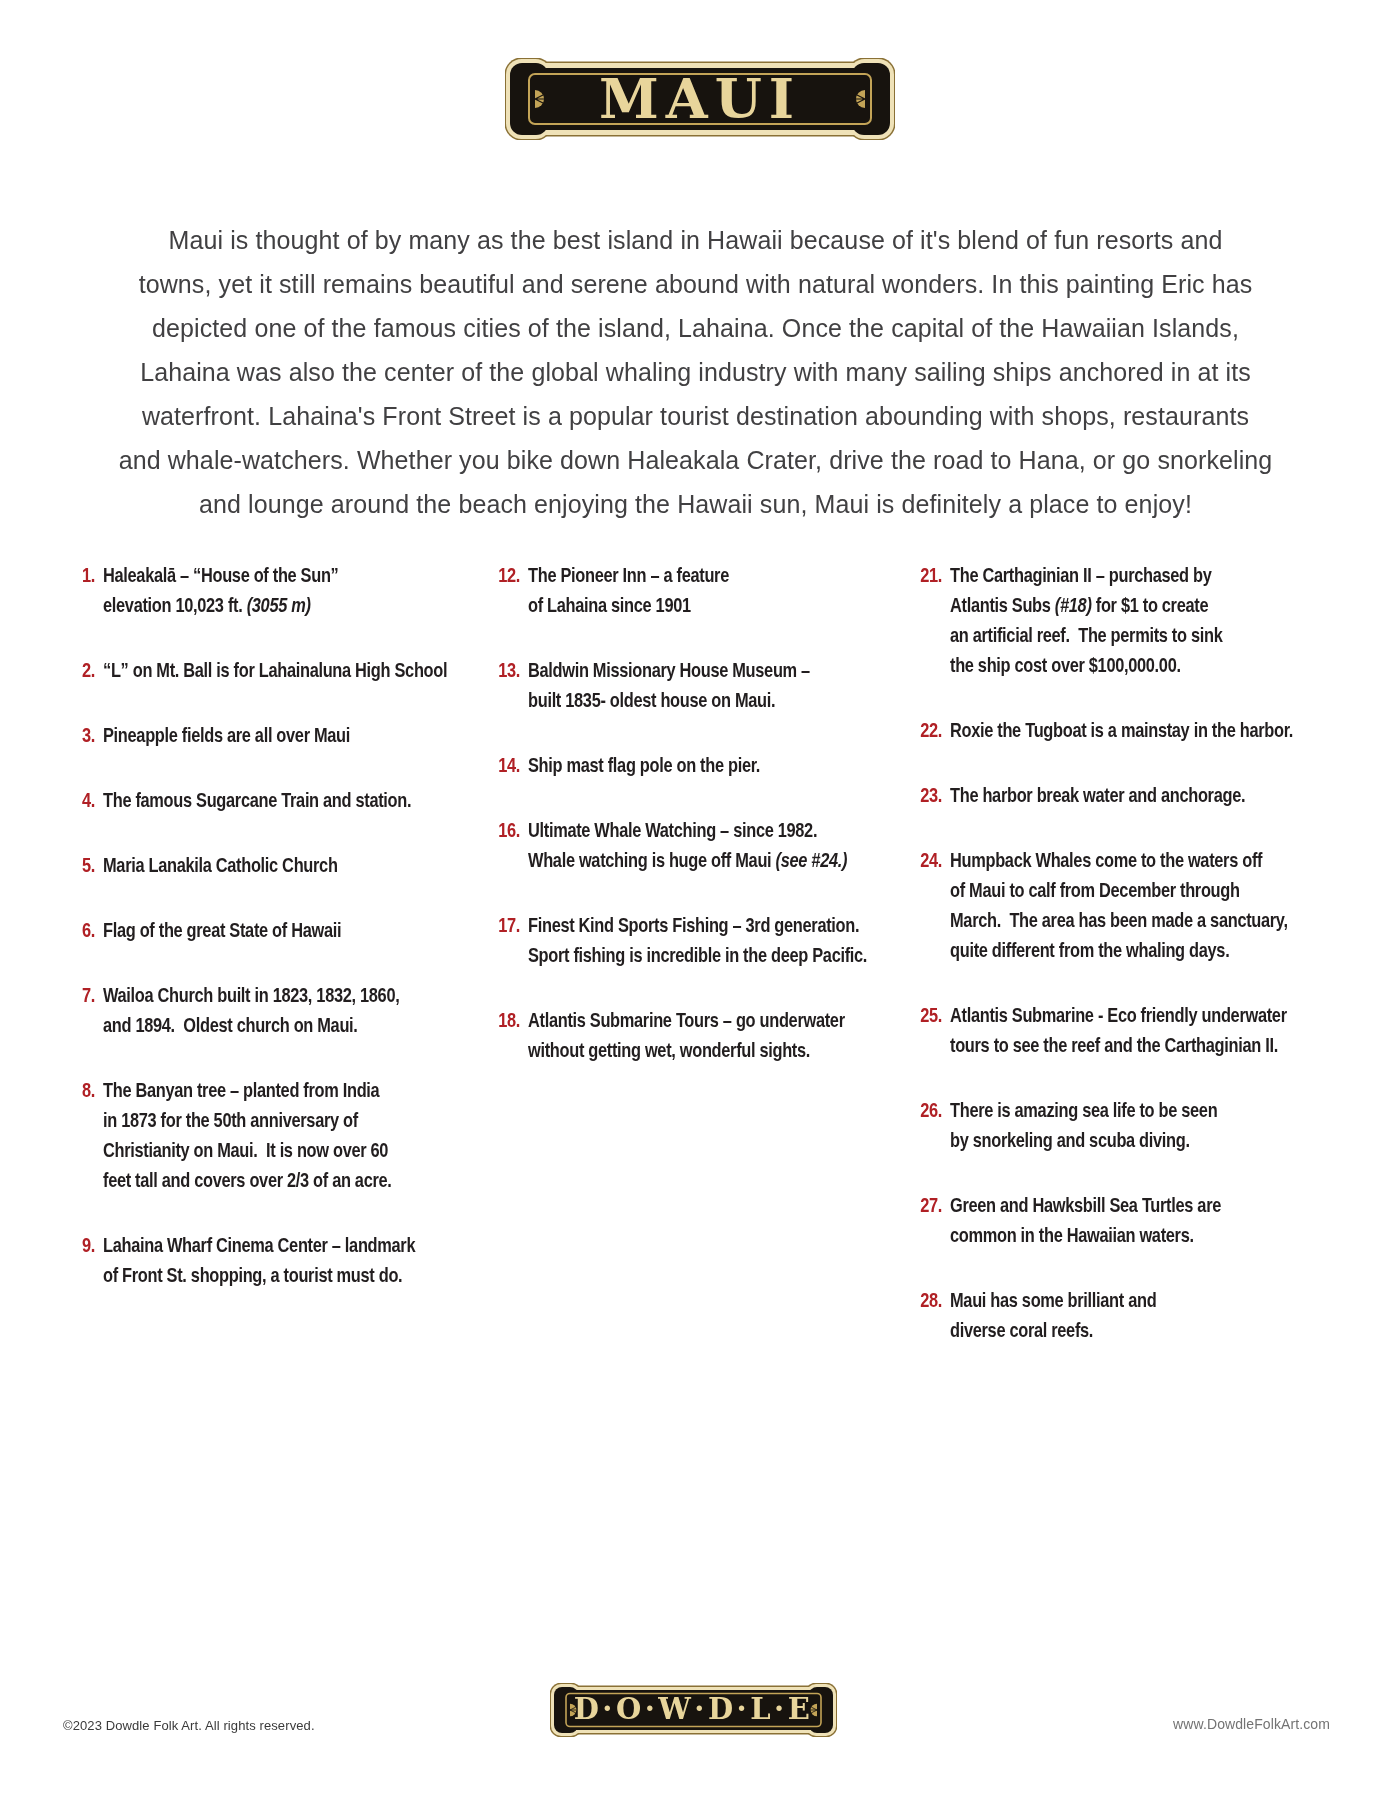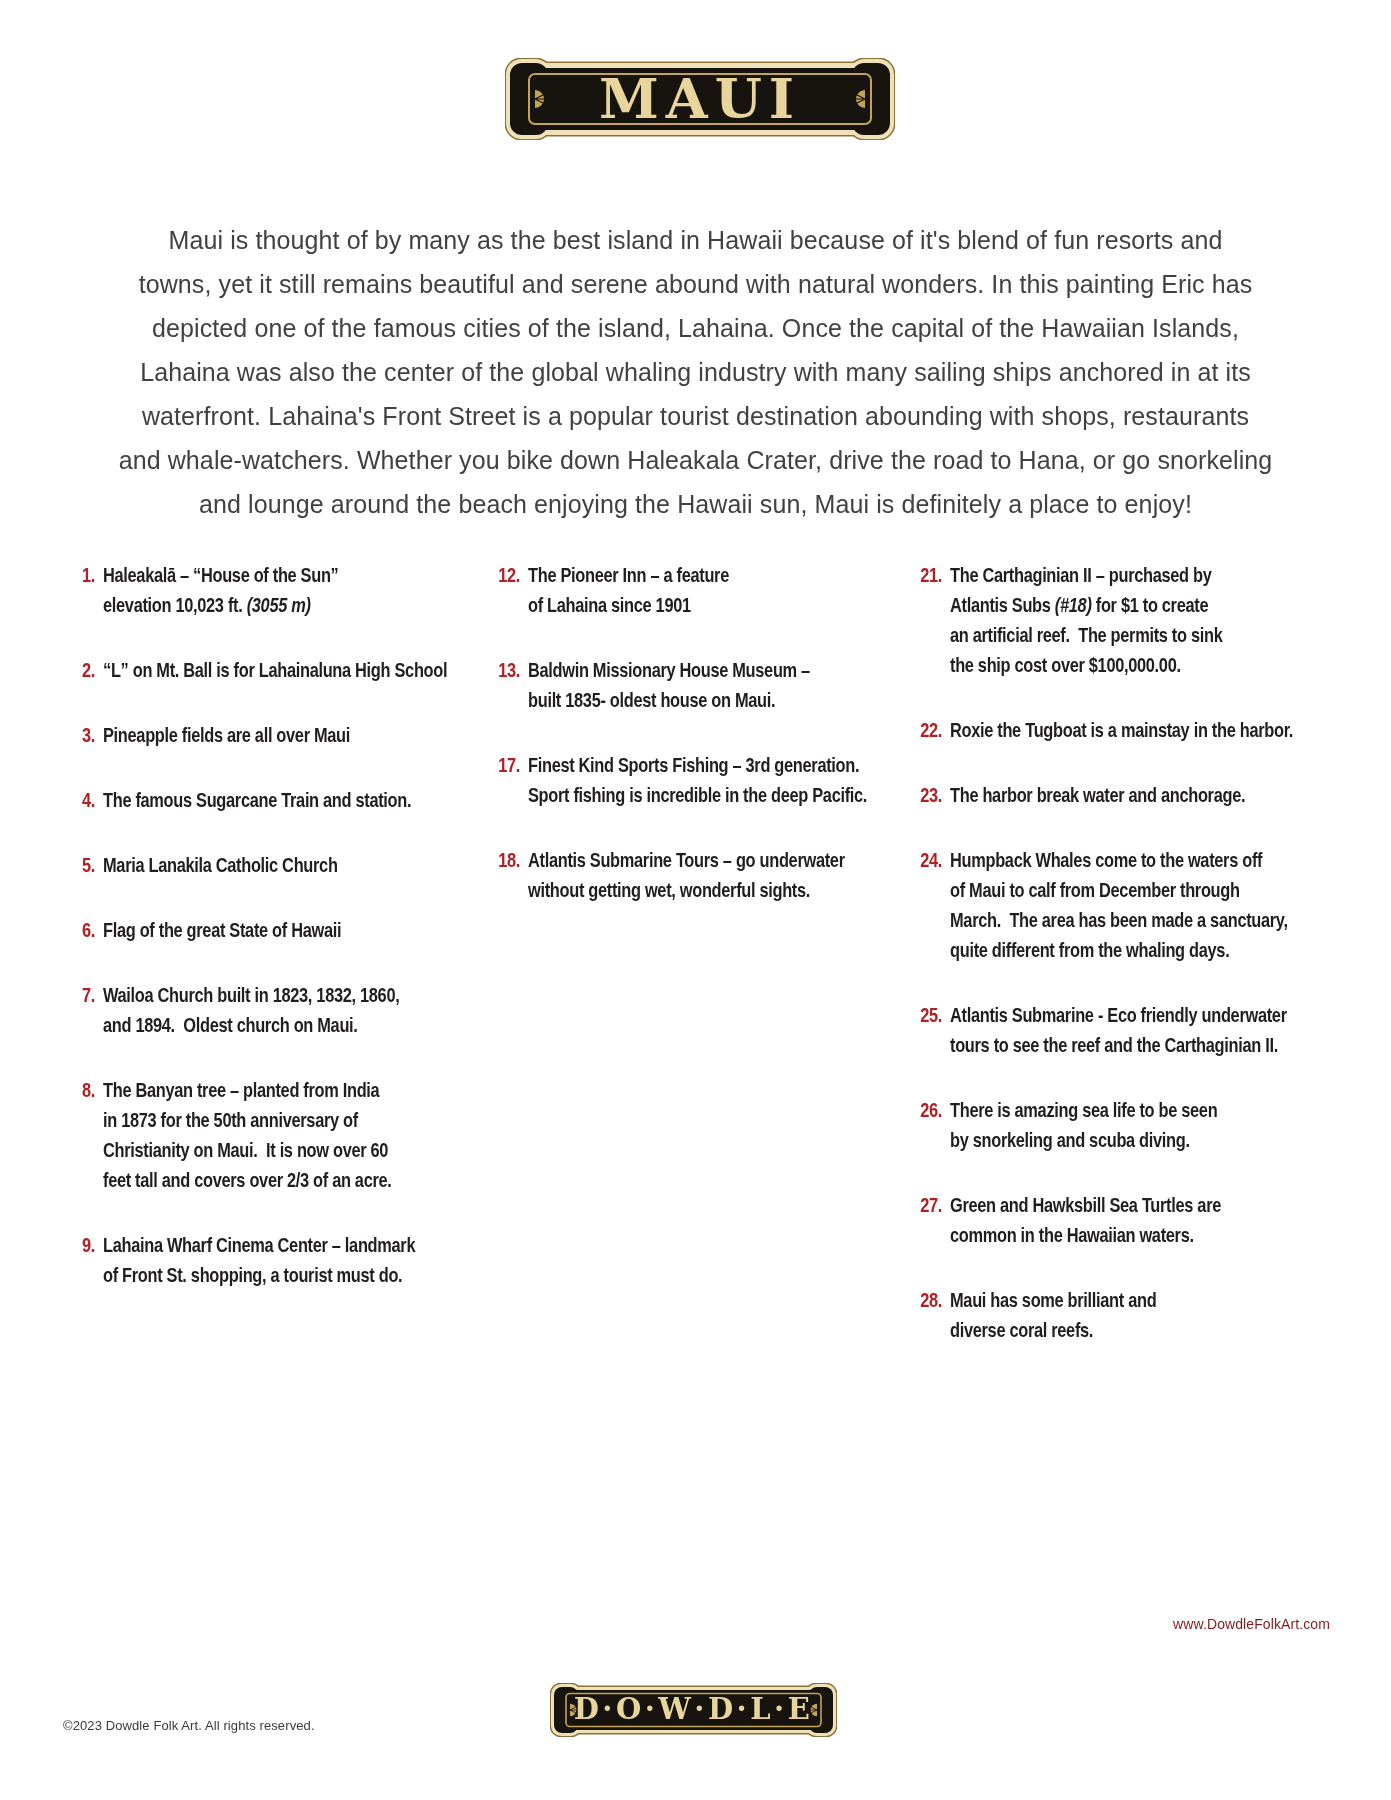--- a/index.html
+++ b/index.html
@@ -36,22 +36,22 @@
     transform:scaleX(0.78); transform-origin:0 0;
   }
   .item-line { white-space:pre-wrap; }
   .it { font-style:italic; font-weight:bold; }
 
   .footer-left {
     position:absolute; left:63px; top:1718px;
     font-size:13px; color:#3a3a3a; letter-spacing:0.1px;
   }
   .footer-right {
-    position:absolute; right:61px; top:1616px;
-    font-size:14px; color:#7f1d1d; letter-spacing:0.1px;text-align:right;
+    position:absolute; right:61px; top:1716px;
+    font-size:14px; color:#737373; letter-spacing:0.1px;text-align:right;
   }
 </style>
 </head>
 <body>
 
 <div>
 
   <svg id="maui-badge" class="badge" width="390" height="82" viewBox="0 0 390 82">
     <g>
 
@@ -156,20 +156,33 @@
         <div class="item-text">
           <div class="item-line"><span>The Pioneer Inn – a feature</span></div>
           <div class="item-line"><span>of Lahaina since 1901</span></div>
         </div>
       </div>
       <div class="list-item">
         <span class="item-num">13.</span>
         <div class="item-text">
           <div class="item-line"><span>Baldwin Missionary House Museum –</span></div>
           <div class="item-line"><span>built 1835- oldest house on Maui.</span></div>
+        </div>
+      </div>
+      <div class="list-item">
+        <span class="item-num">14.</span>
+        <div class="item-text">
+          <div class="item-line"><span>Ship mast flag pole on the pier.</span></div>
+        </div>
+      </div>
+      <div class="list-item">
+        <span class="item-num">16.</span>
+        <div class="item-text">
+          <div class="item-line"><span>Ultimate Whale Watching – since 1982.</span></div>
+          <div class="item-line"><span>Whale watching is huge off Maui </span><span class="it">(see #24.)</span></div>
         </div>
       </div>
       <div class="list-item">
         <span class="item-num">17.</span>
         <div class="item-text">
           <div class="item-line"><span>Finest Kind Sports Fishing – 3rd generation.</span></div>
           <div class="item-line"><span>Sport fishing is incredible in the deep Pacific.</span></div>
         </div>
       </div>
       <div class="list-item">

